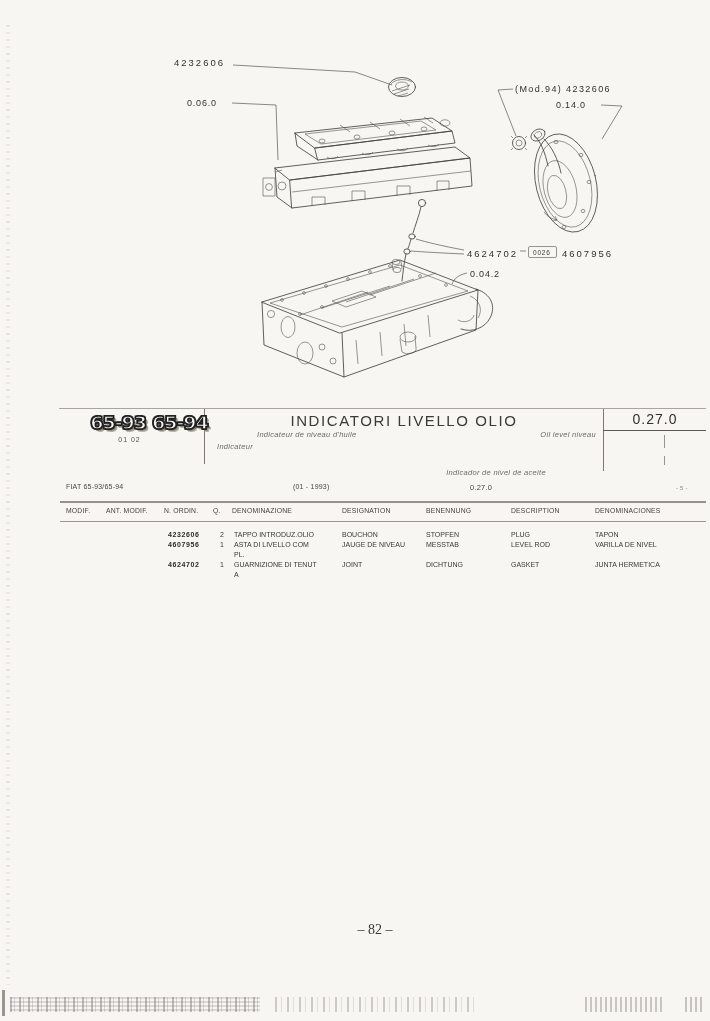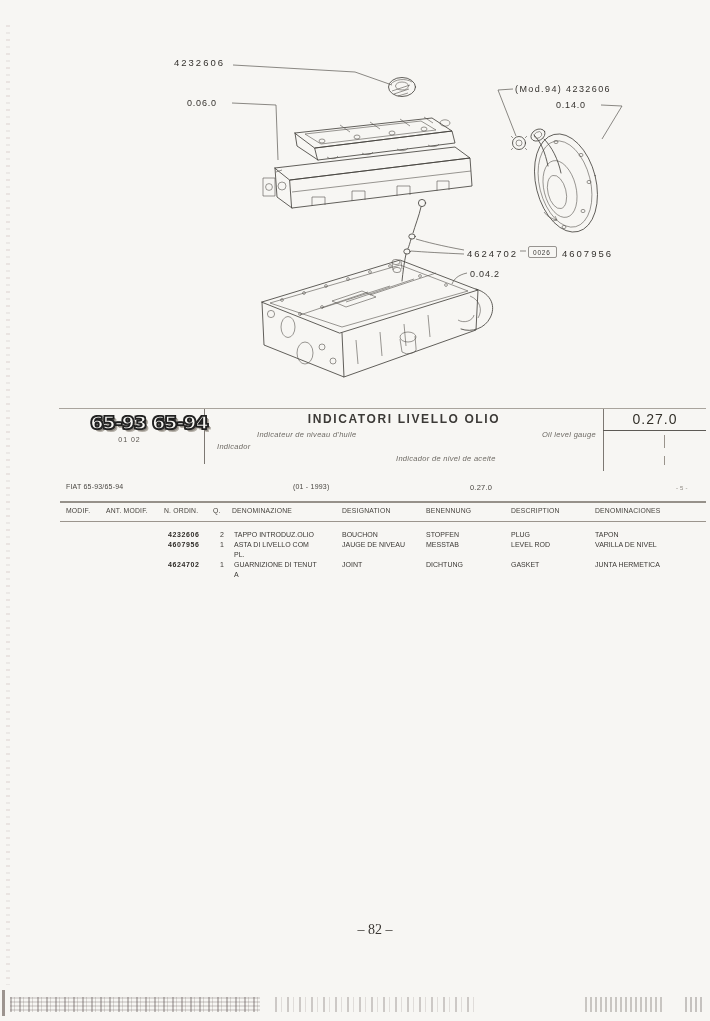--- a/index.html
+++ b/index.html
@@ -47,26 +47,26 @@
     font:900 19px/21px "DejaVu Sans", sans-serif; letter-spacing:-1px;
     color:#f6f5f2; -webkit-text-stroke:1.4px #1e1e1e;
     text-shadow:-1px -1px 0 #2a2a2a, 1px -1px 0 #2a2a2a, -1px 1px 0 #2a2a2a,
                  1px 1px 0 #2a2a2a, 2px 2px 0 #8d8880, 3px 3px 0 #b5b0a8;
     transform:scaleY(.95);
   }
   .badge-sub { position:absolute; left:62px; top:436px; width:135px; text-align:center;
     font-size:7px; letter-spacing:1px; color:#55504b; }
 
   .band-title { position:absolute; left:205px; top:412px; width:398px; text-align:center;
-    font-size:12px; letter-spacing:1.6px; color:#3c3a37;font-weight:bold; }
+    font-size:15px; letter-spacing:1.6px; color:#3c3a37; }
   .sub { position:absolute; font-style:italic; font-size:7.5px; letter-spacing:.3px; color:#6e6a64; }
   .sub-fr { left:217px; top:430px;margin-left:40px; }
   .sub-de { left:217px; top:442px; }
   .sub-en { left:396px; top:430px; width:200px; text-align:right; }
-  .sub-es { left:396px; top:454px; width:200px; text-align:left; }
+  .sub-es { left:396px; top:468px; width:200px; text-align:center; }
   .section-code { position:absolute; left:604px; top:411px; width:102px; text-align:center;
     font-size:14px; letter-spacing:1px; color:#333029; }
 
   
   .meta { position:absolute; font-size:7px; color:#4a4742; letter-spacing:.2px; }
   .m-model { left:66px; top:483px; }
   .m-date  { left:293px; top:483px; }
   .m-sec   { left:470px; top:483px; font-size:7.5px; }
   .m-page  { left:676px; top:485px; font-size:6px; color:#8d8881; }
 
@@ -229,22 +229,22 @@
   <div class="tick tick1"></div>
   <div class="tick tick2"></div>
 
   <div class="badges">
     <span class="badge">65-93</span><span class="badge">65-94</span>
   </div>
   <div class="badge-sub">01 02</div>
 
   <div class="band-title">INDICATORI LIVELLO OLIO</div>
   <div class="sub sub-fr">Indicateur de niveau d'huile</div>
-  <div class="sub sub-de">Indicador</div>
-  <div class="sub sub-en">Oil level gauge</div>
+  <div class="sub sub-de">Indicateur</div>
+  <div class="sub sub-en">Oil level niveau</div>
   <div class="sub sub-es">Indicador de nivel de aceite</div>
   <div class="section-code">0.27.0</div>
 
   <div class="meta m-model">FIAT 65-93/65-94</div>
   <div class="meta m-date">(01 - 1993)</div>
   <div class="meta m-sec">0.27.0</div>
   <div class="meta m-page">- 5 -</div>
 
   <div class="rule rule-thick"></div>
   <div class="rule rule-thin"></div>

